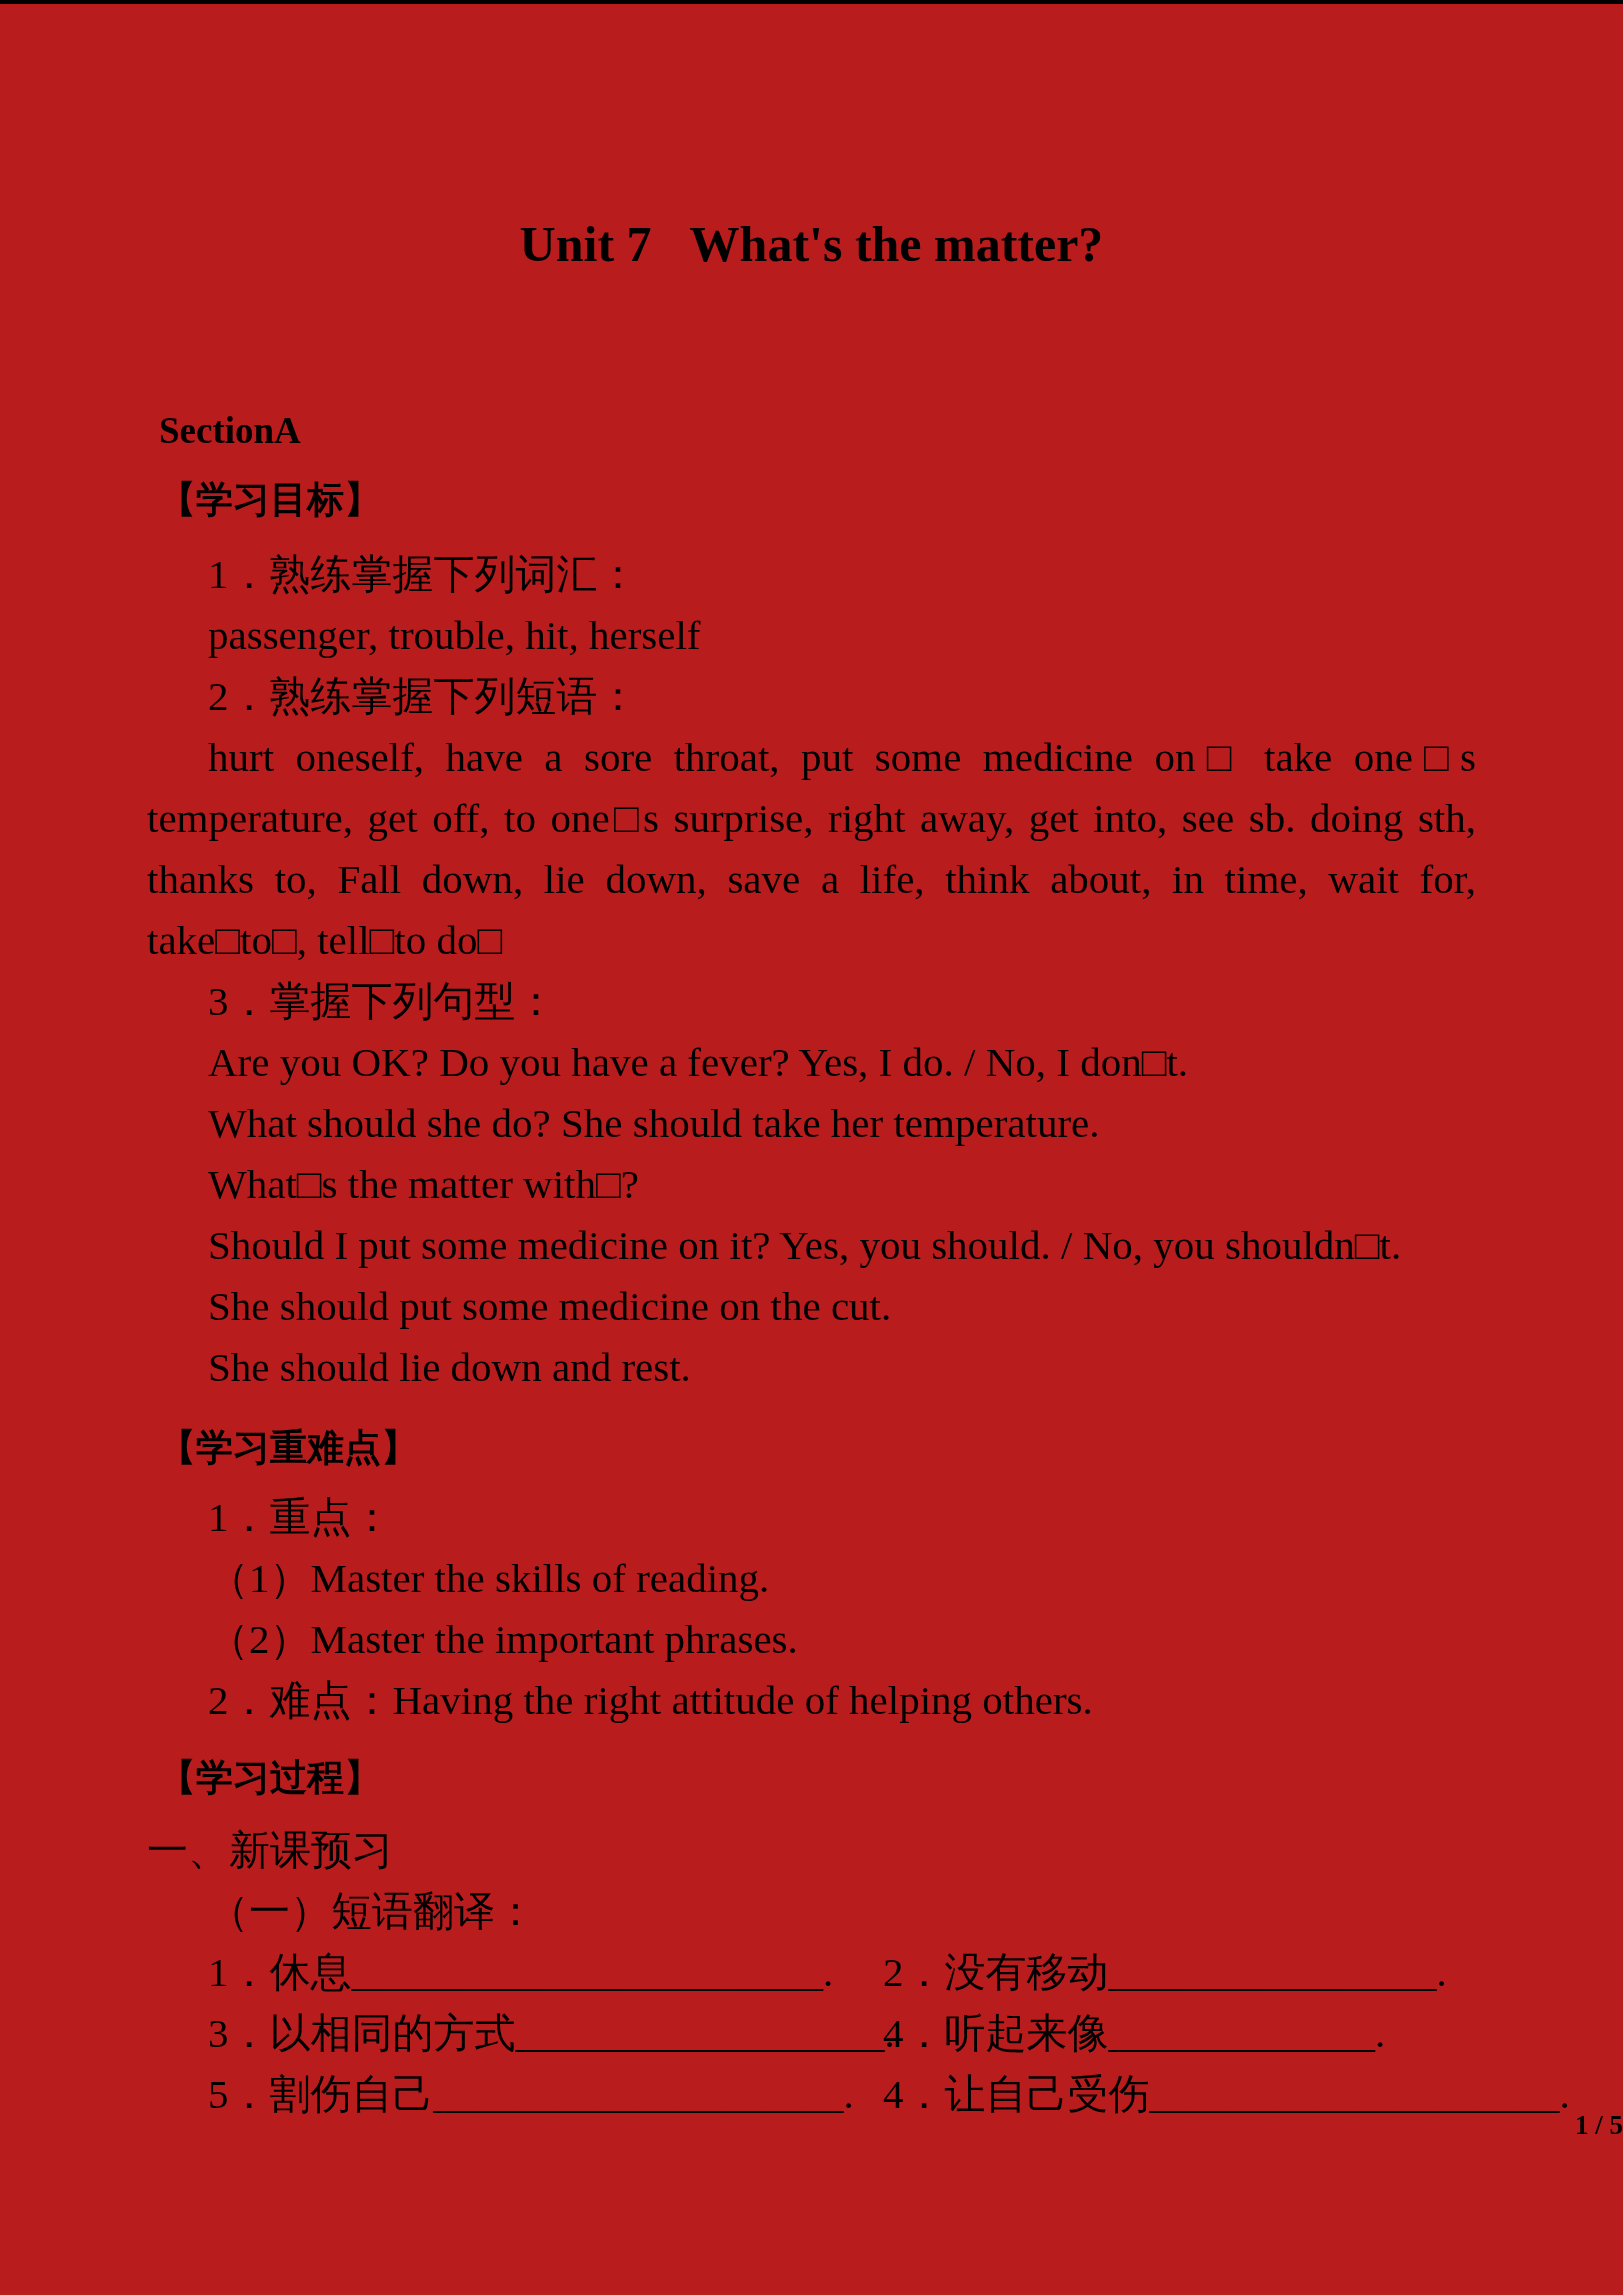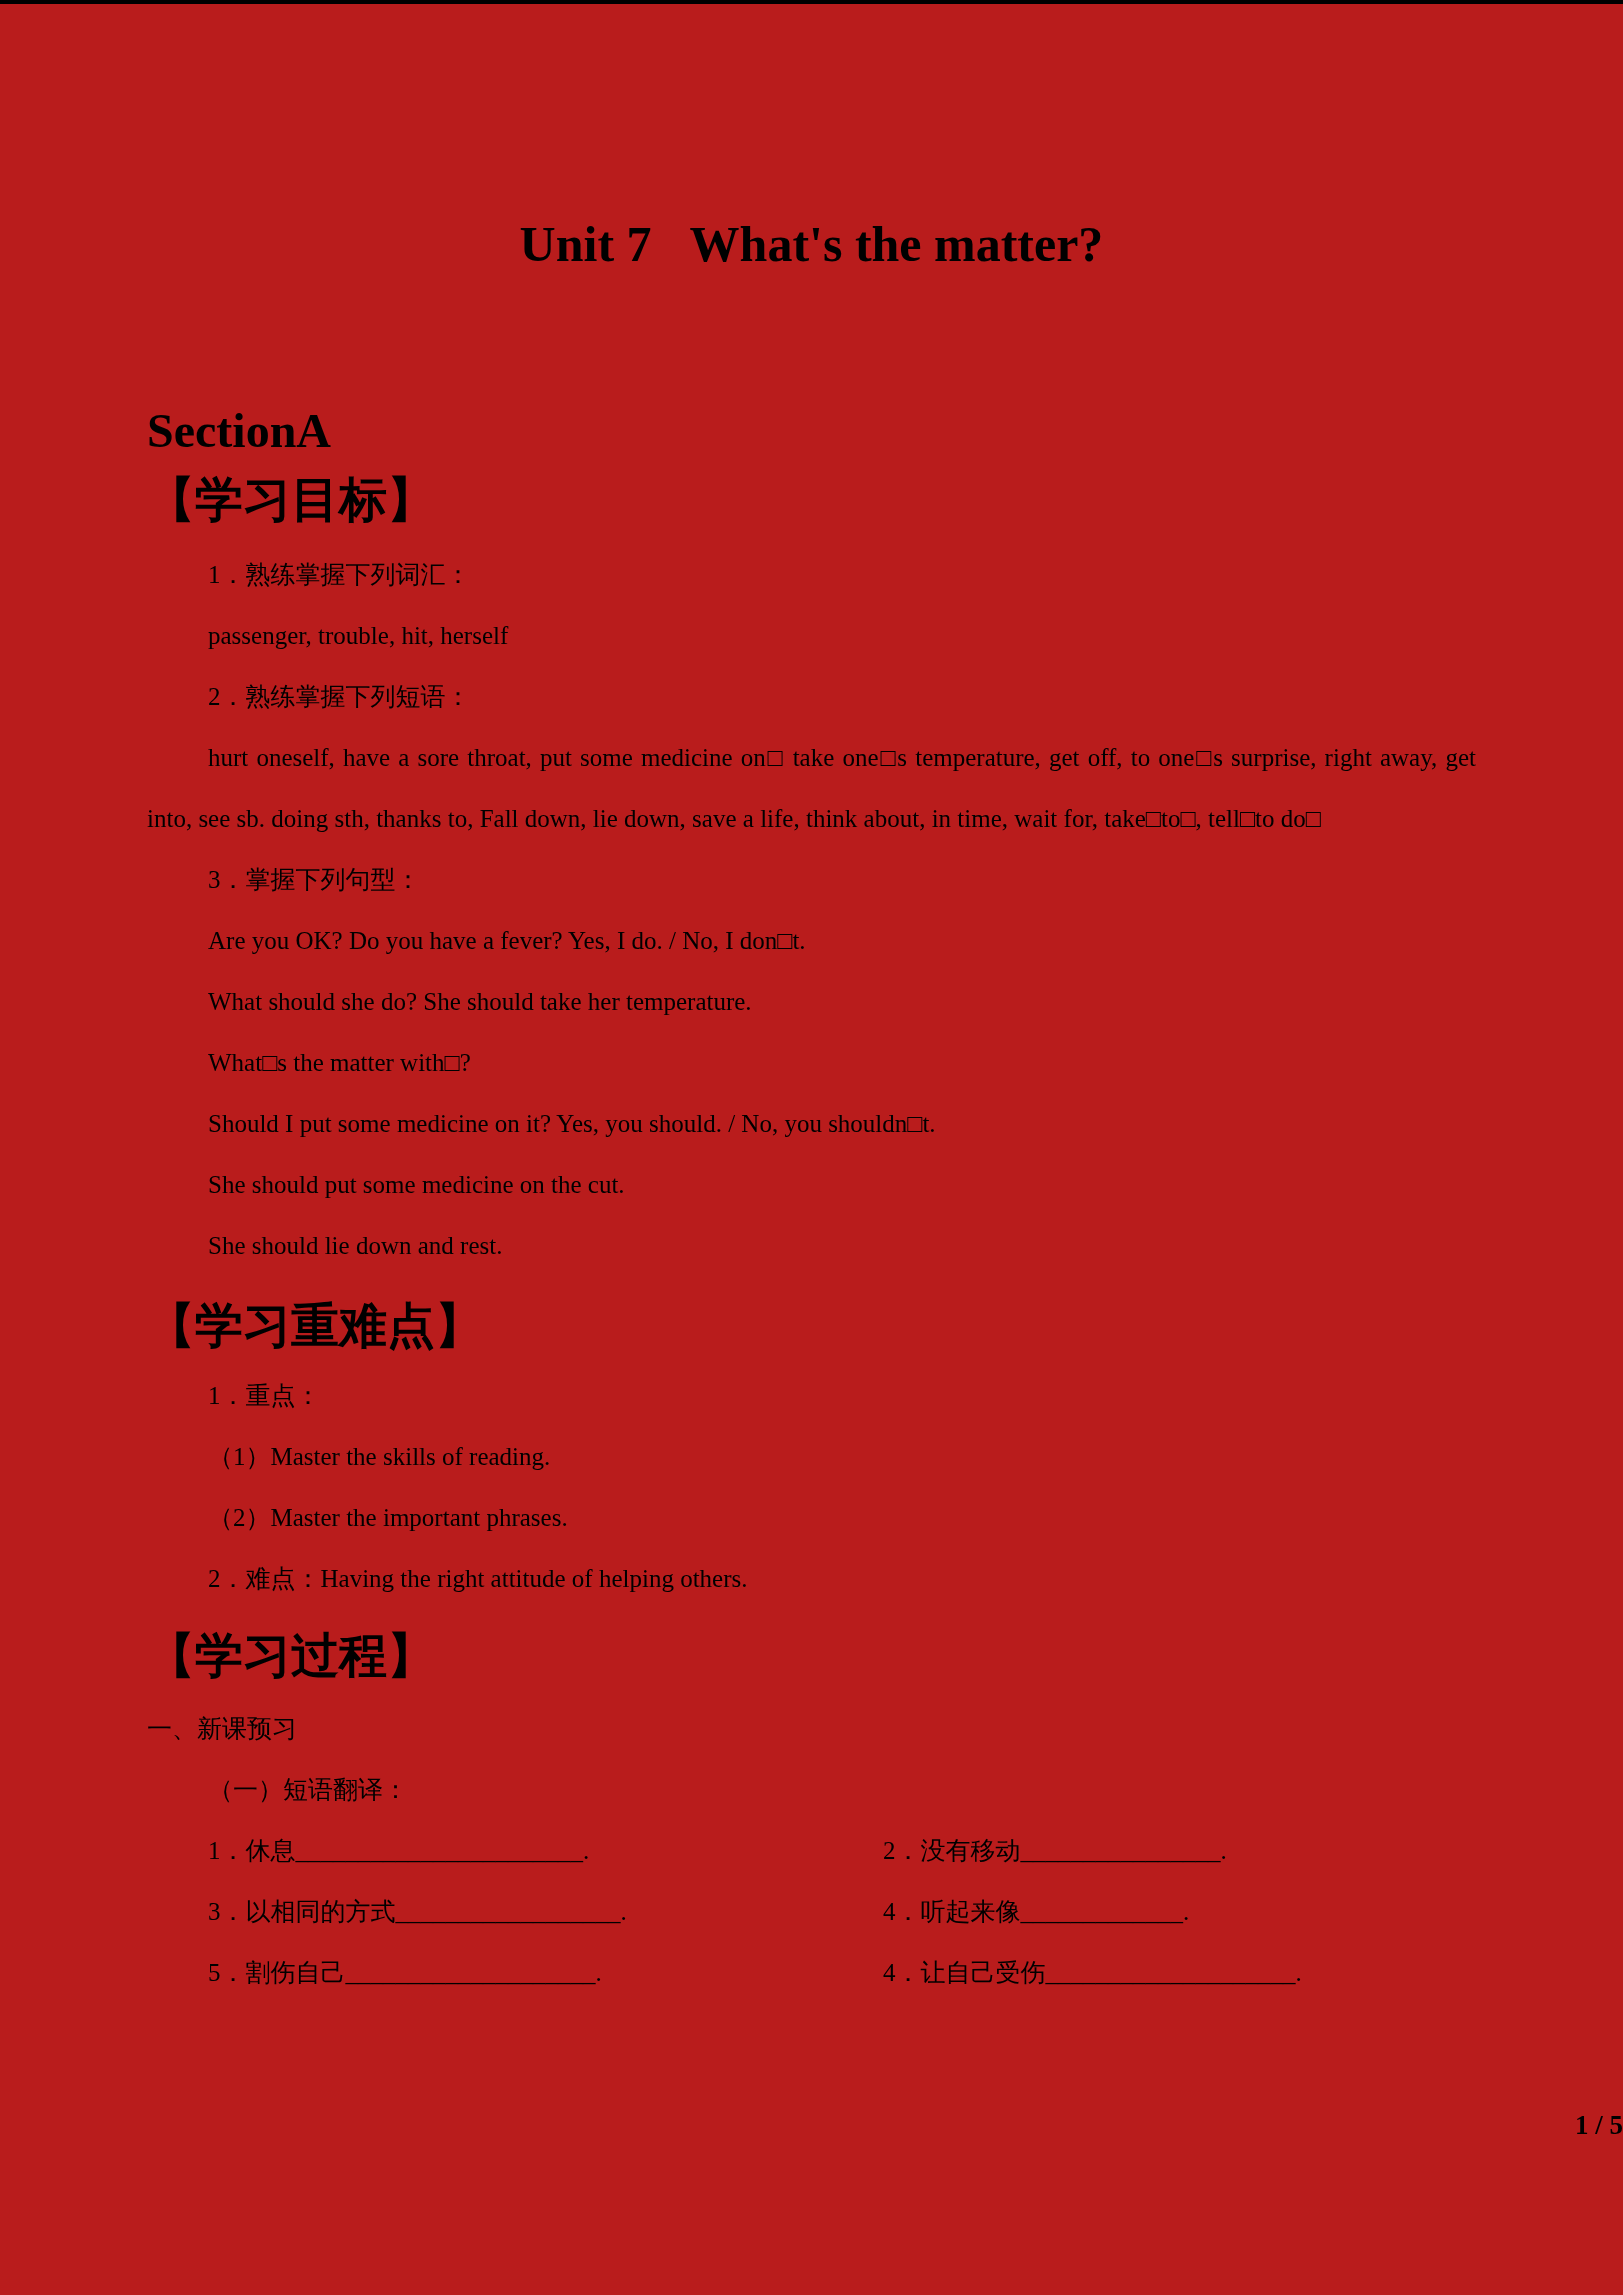--- a/index.html
+++ b/index.html
@@ -24,30 +24,30 @@
   .title {
     margin: 215px 0 0 0;
     font-size: 50px;
     line-height: 59px;
     font-weight: bold;
     text-align: center;
     white-space: nowrap;
   }
   .title .title-q { margin-left: 38px; }
   .hx {
-    margin: 0;
-    font-size: 48px;
+    margin: 12px;
+    font-size: 37px;
     line-height: 53px;
     font-weight: bold;
   }
   .section-label { margin-top: 130px; }
   .goal-heading  { margin-top: 16.4px; }
   .key-heading   { margin-top: 22.5px; }
   .proc-heading  { margin-top: 20px; }
-  .body-block { font-size: 25px; line-height: 61px; }
+  .body-block { font-size: 41px; line-height: 61px; }
   .body-block p { margin: 0; }
   .goals   { margin-top: 17.7px; }
   .keypts  { margin-top: 13.6px; }
   .process { margin-top: 15.7px; }
   .ind { margin-left: 61px !important; }
   .phrases {
     text-indent: 61px;
     text-align: justify;
   }
   .blank-grid {

